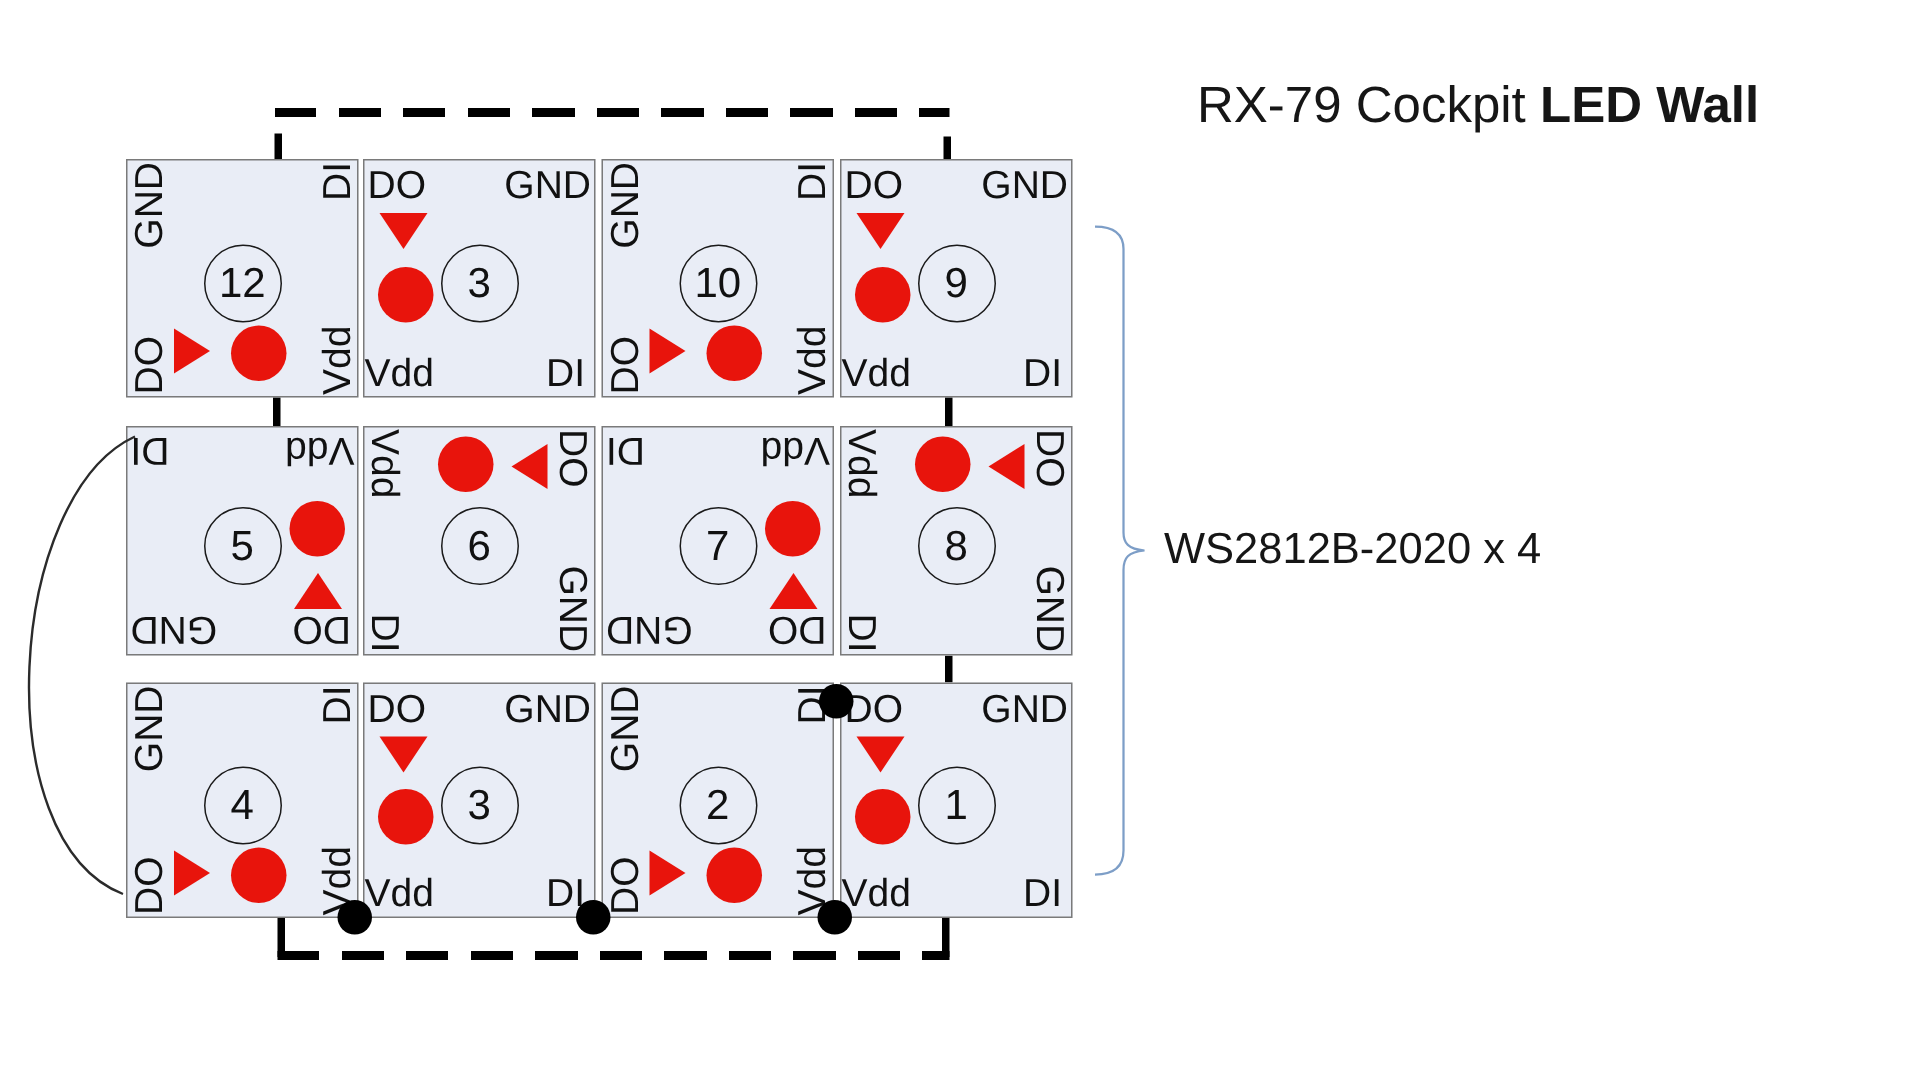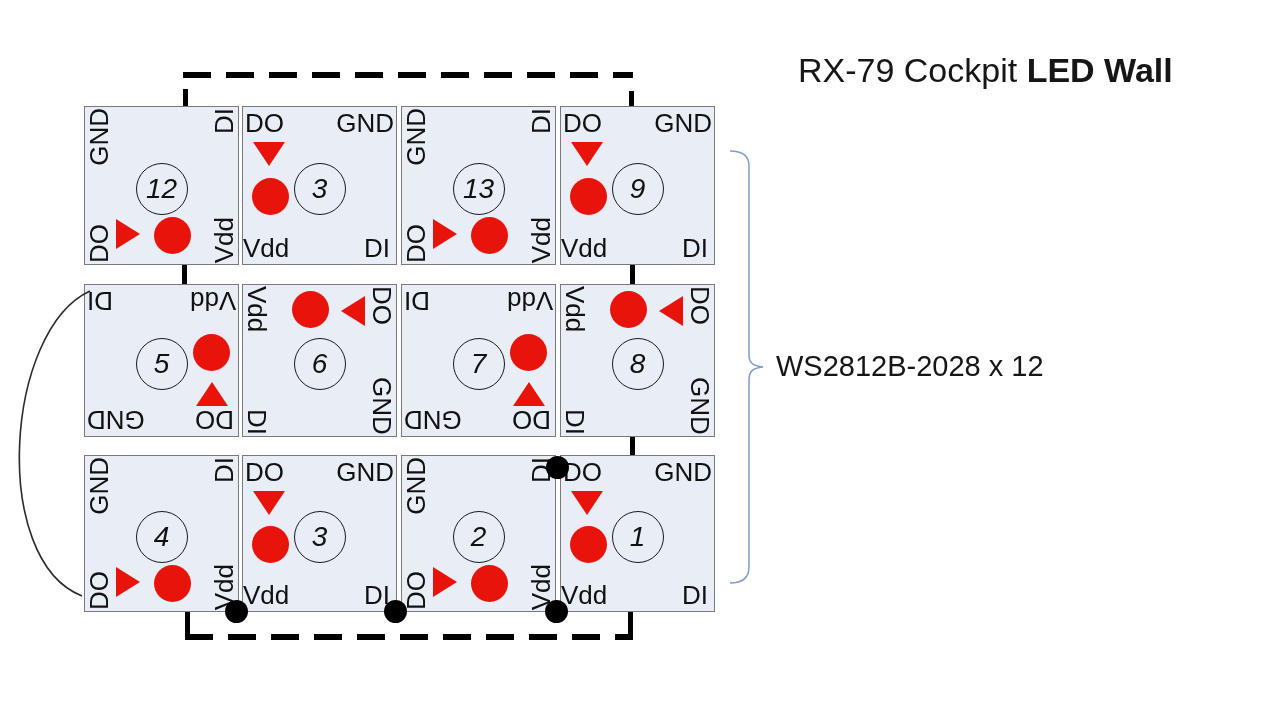--- a/index.html
+++ b/index.html
@@ -55,21 +55,21 @@
       border-left:16px solid transparent;border-right:16px solid transparent;border-top:24px solid var(--red);}
   .o-ccw .arrow{left:calc(28% - 12px);top:calc(81% - 15px);
       border-top:15px solid transparent;border-bottom:15px solid transparent;border-left:24px solid var(--red);}
   .o-180 .arrow{left:calc(83% - 16px);top:calc(72% - 12px);
       border-left:16px solid transparent;border-right:16px solid transparent;border-bottom:24px solid var(--red);}
   .o-cw .arrow{left:calc(72% - 12px);top:calc(17% - 15px);
       border-top:15px solid transparent;border-bottom:15px solid transparent;border-right:24px solid var(--red);}
 
   .num{position:absolute;left:calc(50% - 26px);top:calc(52% - 26px);width:52px;height:52px;
        border:1.6px solid #1a1a1a;border-radius:50%;box-sizing:border-box;
-       display:flex;align-items:center;justify-content:center;font-size:28px;font-style:italic;}
+       display:flex;align-items:center;justify-content:center;font-size:28px;}
 
   
   .dashline{position:absolute;height:6px;
     background:repeating-linear-gradient(to right,#000 0 28px,transparent 28px 43px);}
   .tick{position:absolute;width:5px;background:#000;}
   .dot{position:absolute;width:23px;height:23px;border-radius:50%;background:#000;}
   .overlay-svg{position:absolute;left:0;top:0;pointer-events:none;}
 
   
   .title{position:absolute;left:798px;top:46px;width:440px;font-size:34px;line-height:1.42;color:#161616;}
@@ -115,21 +115,21 @@
       </div>
   </div>
   <div class="module o-ccw c2 r0">
     <span class="pin tl">GND</span>
     <span class="pin tr">DI</span>
     <span class="pin bl">DO</span>
     <span class="pin br">Vdd</span>
     <div class="arrow"></div>
     <div class="led"></div>
     <div class="num">
-        <span>13</span>
+        <span>10</span>
       </div>
   </div>
   <div class="module o-normal c3 r0">
     <span class="pin tl">DO</span>
     <span class="pin tr">GND</span>
     <span class="pin bl">Vdd</span>
     <span class="pin br">DI</span>
     <div class="arrow"></div>
     <div class="led"></div>
     <div class="num">
@@ -234,15 +234,15 @@
 
   <svg class="overlay-svg" width="1280" height="720" viewBox="0 0 1280 720">
     <path d="M 90 291 C 5 330, -10 560, 82 596" fill="none" stroke="#2b2b2b" stroke-width="1.6"></path>
     <path d="M 730 151 C 743 151 749 156 749 166 L 749 355 C 749 362 752 366 763 367 C 752 368 749 372 749 380 L 749 567 C 749 577 743 583 730 583" fill="none" stroke="#7d9ec7" stroke-width="1.5"></path>
   </svg>
 
   <div class="title">
     <span>RX-79 Cockpit</span>
     <strong>LED Wall</strong><br>
   </div>
-  <div class="side-label">WS2812B-2028 x 12</div>
+  <div class="side-label">WS2812B-2020 x 4</div>
 
 </div>
 
 </body></html>

